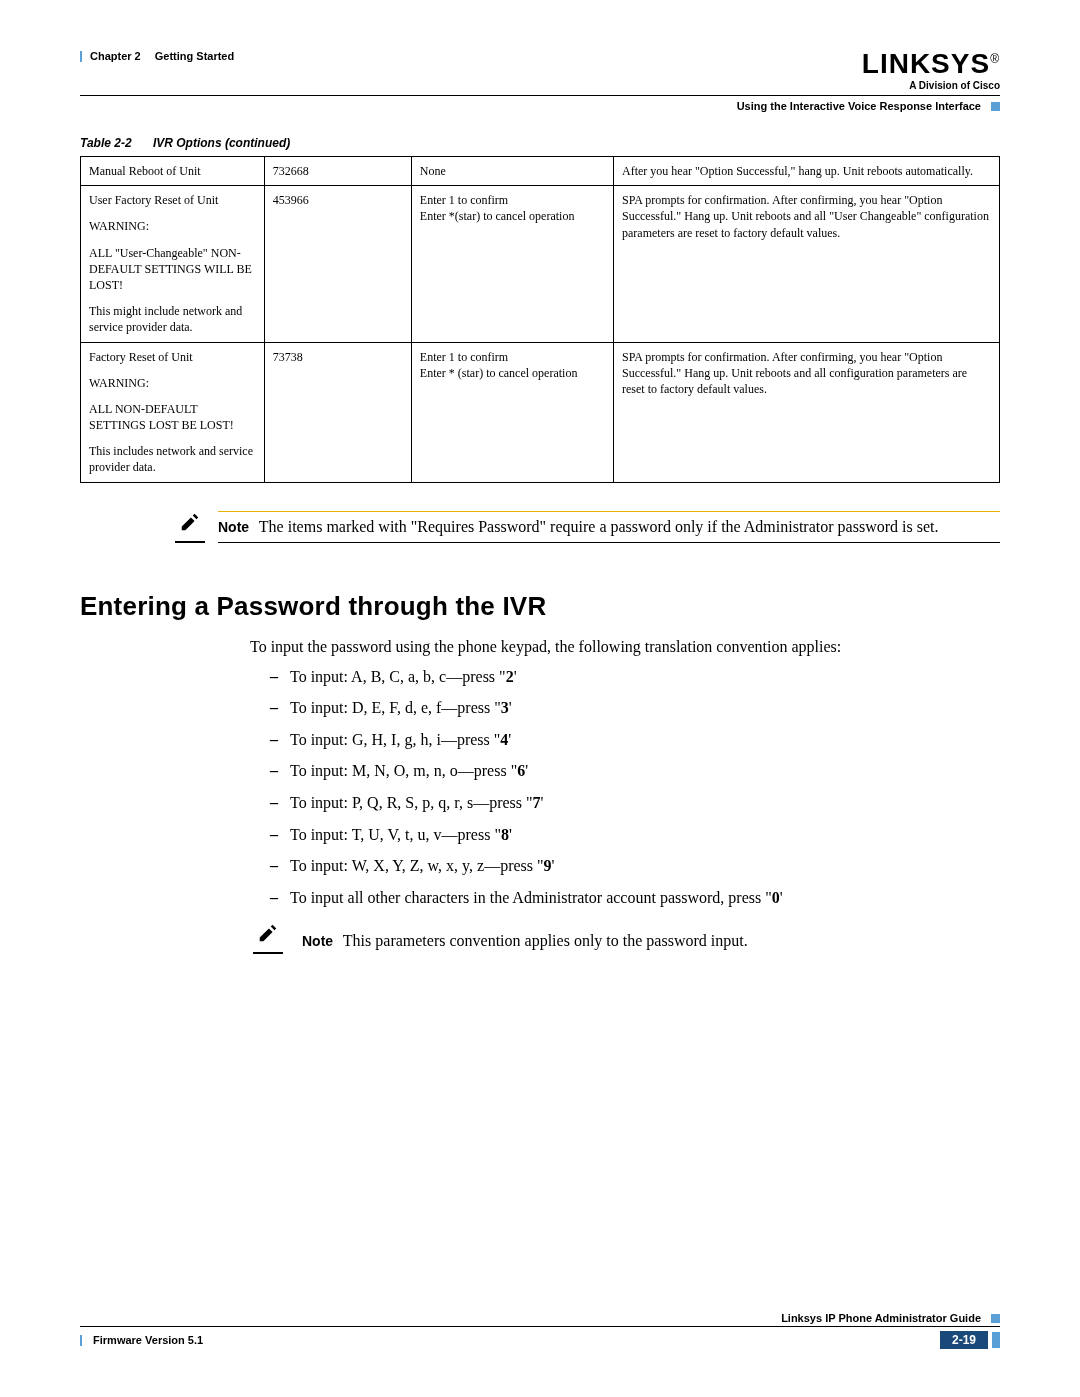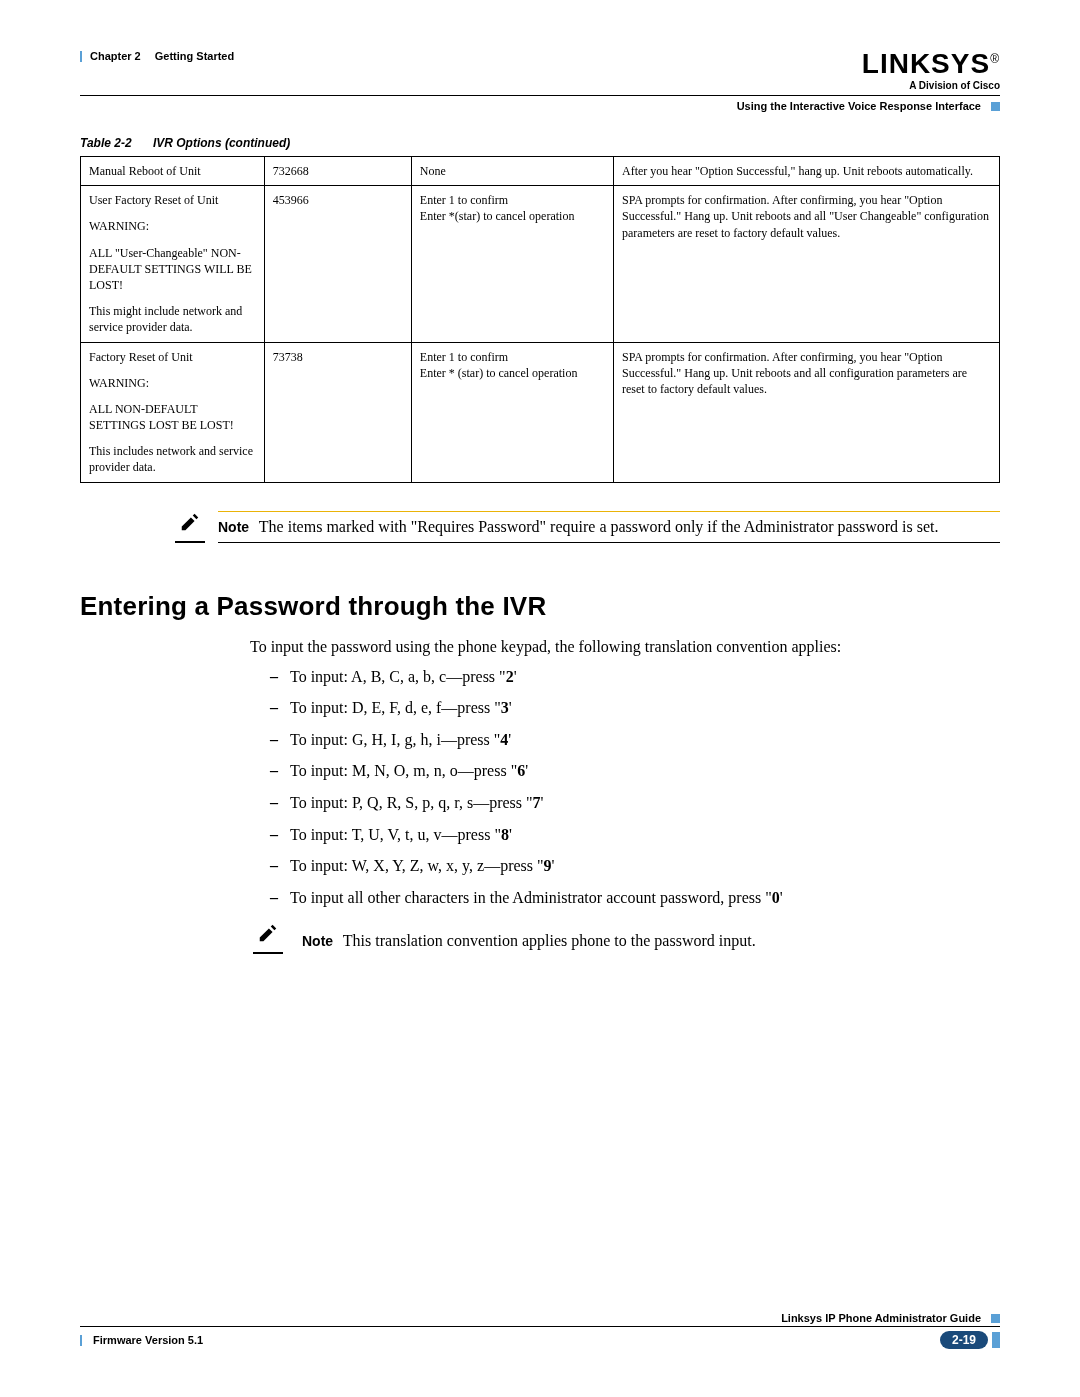--- a/index.html
+++ b/index.html
@@ -216,21 +216,20 @@
     margin-right: 8px;
     vertical-align: middle;
   }
   .page-badge {
     background: #1a4a7a;
     color: #fff;
     padding: 2px 12px;
     font-size: 12px;
     display: inline-block;
     margin-left: 8px;
-    border-radius: 9px;
   }
   .page-badge-wrap {
     display: flex;
     align-items: center;
   }
   .page-badge-wrap .stripe {
     display: inline-block;
     width: 8px;
     height: 16px;
     background: #5aa0d6;
@@ -337,21 +336,21 @@
 
 <div class="note-row2">
   <div class="note-icon">
     <svg viewBox="0 0 24 24">
         <path d="M3 17l10-10 4 4-10 10H3v-4zm12-12l2-2 4 4-2 2-4-4z" fill="#000"></path>
       </svg>
     <div class="nrule"></div>
   </div>
   <div class="note-body2">
     <span class="note-label">Note</span>
-    <span class="note-text">This translation convention applies phone to the password input.</span>
+    <span class="note-text">This parameters convention applies only to the password input.</span>
   </div>
 </div>
 
 <div class="footer">
   <div class="footer-top">
     <span>Linksys IP Phone Administrator Guide</span>
     <span class="sq2"></span>
   </div>
   <hr class="footer-rule">
   <div class="footer-bottom">

